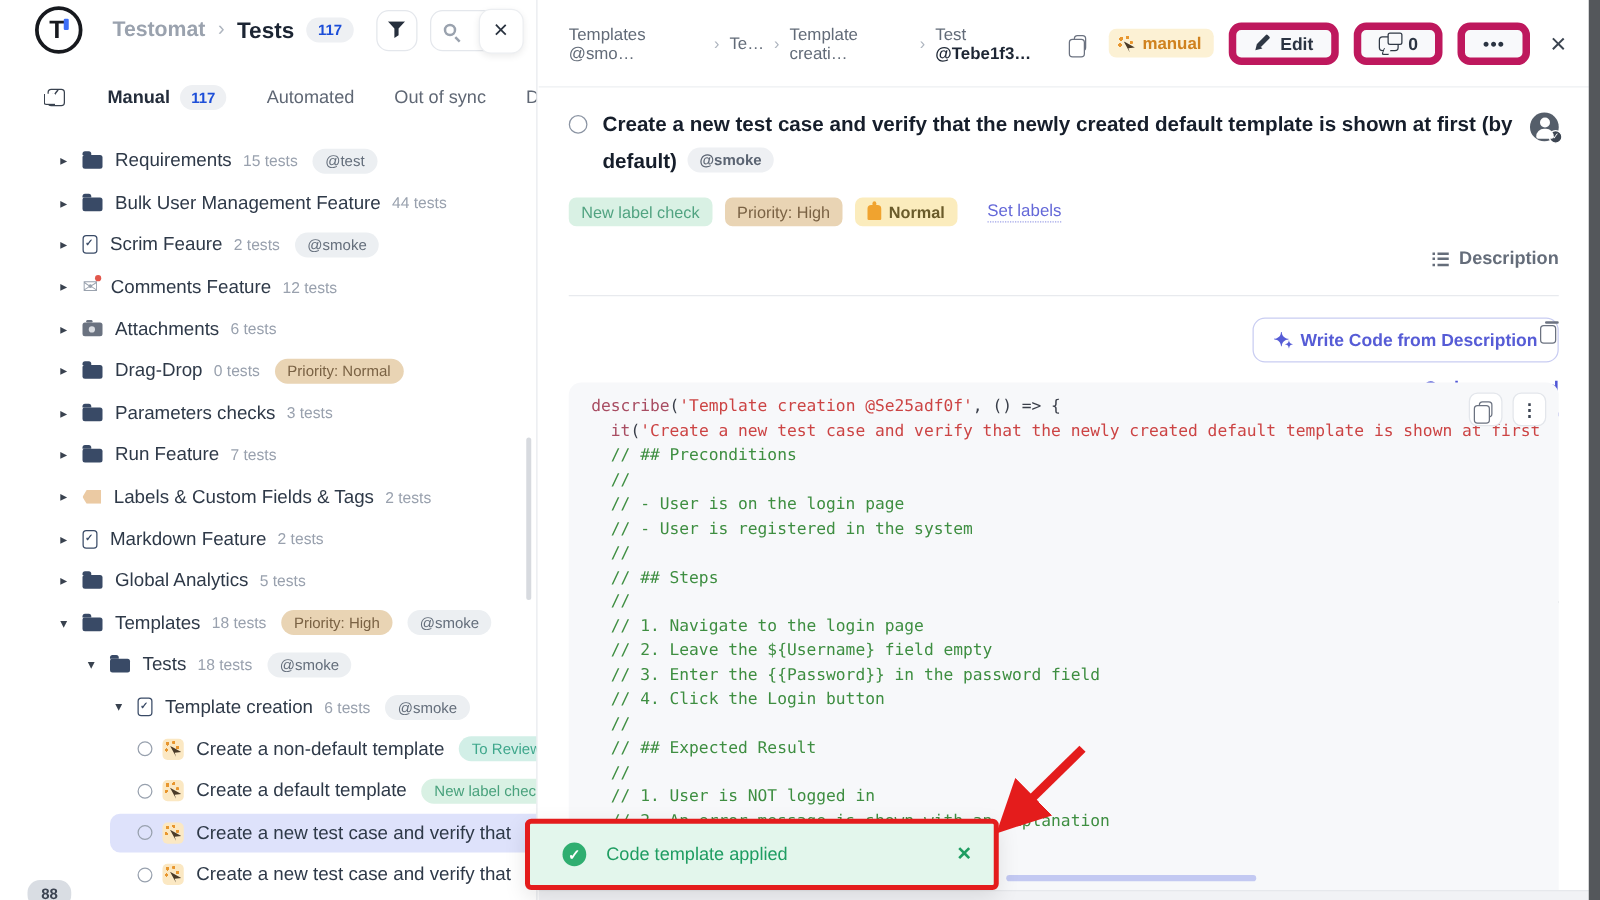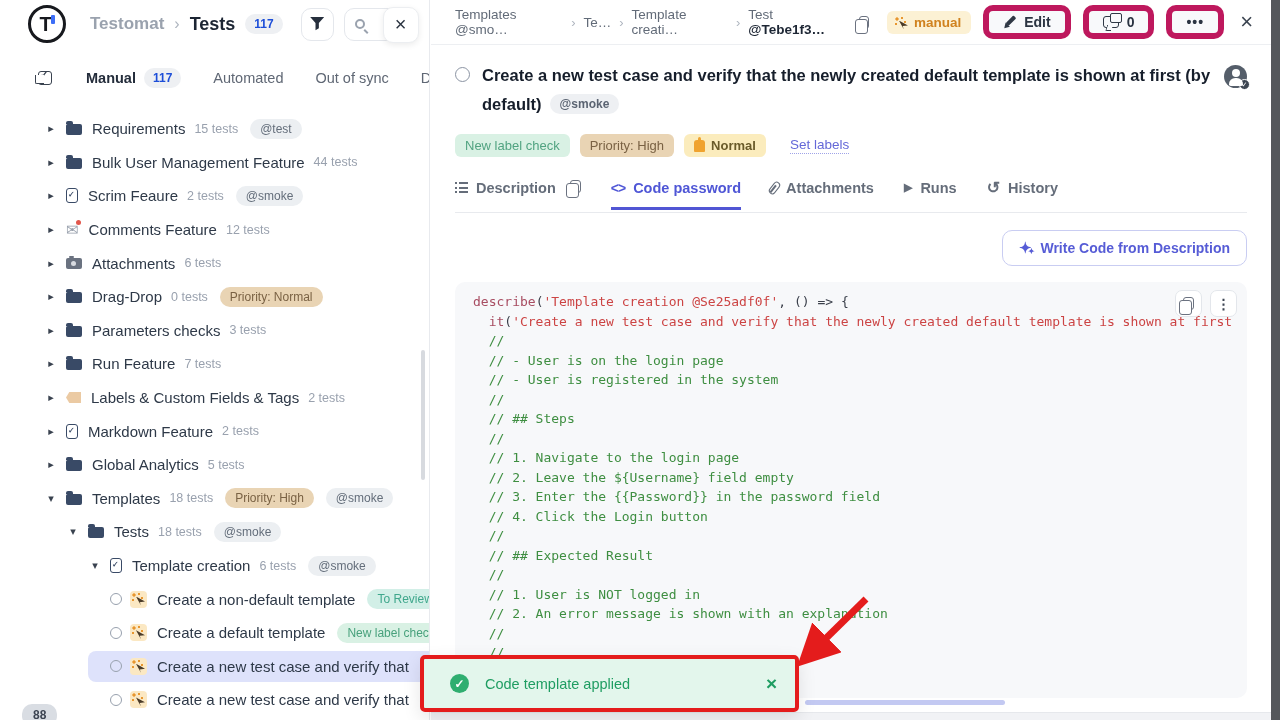--- a/index.html
+++ b/index.html
@@ -61,21 +61,21 @@
      background:radial-gradient(circle 1.6px at 4px 4px,#e8962e 98%,transparent),
                 radial-gradient(circle 1.3px at 9px 3px,#e8962e 98%,transparent),
                 radial-gradient(circle 1.3px at 3px 9px,#e8962e 98%,transparent),
                 radial-gradient(circle 1.3px at 12px 7px,#e8962e 98%,transparent); }
   .ic-manual::after { content:""; position:absolute; left:6px; top:6px; width:9px; height:9px; background:#4a3b28; clip-path:polygon(0 0,100% 55%,42% 62%,55% 100%,0 0); }
   #sb-scroll { position:absolute; left:421px; top:350px; width:4px; height:130px; background:#d7dadf; border-radius:2px; z-index:5;}
   #num-badge { position:absolute; left:22px; top:704px; background:#d9dde3; color:#3c4452; font-weight:700; font-size:12px; border-radius:10px; padding:4px 11px; z-index:30; }
 
   
   #detail { position:absolute; left:431px; top:0; right:9px; height:720px; background:#fff; }
-  .dt-head { height:45px; border-bottom:1px solid #edeff2; display:flex; align-items:center; padding:0 18px 0 24px; }
+  .dt-head { height:70px; border-bottom:1px solid #edeff2; display:flex; align-items:center; padding:0 18px 0 24px; }
   .crumb { font-size:13.5px; color:#626b78; }
   .crumb-bold { font-weight:700; color:#1d2634; }
   .dt-sep { color:#aeb5bf; margin:0 8px; font-size:13px; }
   .ic-copy { width:11px; height:13px; border:1.6px solid #6b7280; border-radius:3px; position:relative; background:#fff; }
   .ic-copy::before { content:""; position:absolute; left:-5px; top:2px; width:11px; height:13px; border:1.6px solid #6b7280; border-radius:3px; background:#fff; }
   .hd-copy { margin-left:14px; margin-right:8px; }
   .badge-manual { background:#fcf1d4; border-radius:6px; padding:4px 10px 4px 6px; display:flex; align-items:center; gap:6px; color:#d0821f; font-weight:700; font-size:13.5px; margin-left:10px; }
   .badge-manual .ic-manual { background:transparent; margin-left:0; width:15px; height:15px; }
   .hbtn { border:6px solid #be185d; background:#f8f9fb; border-radius:10px; height:34px; display:flex; align-items:center; justify-content:center; gap:8px; font-size:14px; color:#2b3442; font-weight:600; padding:0 14px; margin-left:12px; }
   .ic-pencil { width:13px; height:13px; position:relative; }
@@ -97,21 +97,21 @@
 
   .labels-row { display:flex; align-items:center; gap:10px; padding:13px 24px 0 24px; }
   .lbl { font-size:13px; border-radius:6px; padding:4px 10px; display:flex; align-items:center; gap:6px;}
   .lk-green { background:#d9f1e4; color:#51a381; }
   .lk-tan   { background:#e9d4b4; color:#7a6244; }
   .lk-yellow{ background:#fbecbd; color:#6a5b2a; font-weight:600;}
   .ic-hand { width:11px; height:12px; background:#f0a32f; border-radius:3px 3px 1px 1px; position:relative; }
   .ic-hand::before { content:""; position:absolute; top:-3px; left:4px; width:3px; height:5px; background:#f0a32f; border-radius:2px; }
   .set-labels { color:#6468d8; font-size:13.5px; border-bottom:1px dotted #9fa3e8; padding-bottom:1px; margin-left:14px; }
 
-  .tabs-row { display:flex; align-items:center; gap:30px; margin:18px 24px 0 24px; border-bottom:1px solid #e8eaee; height:38px; }
+  .tabs-row { display:flex; align-items:flex-end; gap:30px; margin:18px 24px 0 24px; border-bottom:1px solid #e8eaee; height:38px;flex-direction:column; }
   .tab { display:flex; align-items:center; gap:8px; font-size:14.5px; color:#656d7a; font-weight:600; padding-bottom:12px; }
   .tab.active { color:#4f56d6; border-bottom:3px solid #5156d4; margin-bottom:-2px; padding-bottom:11px; }
   .ic-list { width:13px; height:11px; background:
       linear-gradient(#656d7a,#656d7a) 4px 0/9px 2px no-repeat,
       linear-gradient(#656d7a,#656d7a) 4px 4.5px/9px 2px no-repeat,
       linear-gradient(#656d7a,#656d7a) 4px 9px/9px 2px no-repeat,
       linear-gradient(#656d7a,#656d7a) 0 0/2px 2px no-repeat,
       linear-gradient(#656d7a,#656d7a) 0 4.5px/2px 2px no-repeat,
       linear-gradient(#656d7a,#656d7a) 0 9px/2px 2px no-repeat; }
   .ic-code { font-size:14px; font-weight:700; letter-spacing:-1px; color:#4f56d6; }
@@ -380,20 +380,21 @@
       <span class="btn-ai">
           <span class="ic-sparkle">✦<i>✦</i></span>
           <span>Write Code from Description</span>
         </span>
     </div>
 
     <div class="code-wrap">
       <div id="code-lines">
           <div class="code-line"><span class="tok-f">describe</span><span class="tok-p">(</span><span class="tok-s">'Template creation @Se25adf0f'</span><span class="tok-p">, () =&gt; {</span></div>
           <div class="code-line"><span class="tok-p">  </span><span class="tok-f">it</span><span class="tok-p">(</span><span class="tok-s">'Create a new test case and verify that the newly created default template is shown at first</span></div>
+          <div class="code-line"><span class="tok-c">  // ## Preconditions</span></div>
           <div class="code-line"><span class="tok-c">  //</span></div>
           <div class="code-line"><span class="tok-c">  // - User is on the login page</span></div>
           <div class="code-line"><span class="tok-c">  // - User is registered in the system</span></div>
           <div class="code-line"><span class="tok-c">  //</span></div>
           <div class="code-line"><span class="tok-c">  // ## Steps</span></div>
           <div class="code-line"><span class="tok-c">  //</span></div>
           <div class="code-line"><span class="tok-c">  // 1. Navigate to the login page</span></div>
           <div class="code-line"><span class="tok-c">  // 2. Leave the ${Username} field empty</span></div>
           <div class="code-line"><span class="tok-c">  // 3. Enter the {{Password}} in the password field</span></div>
           <div class="code-line"><span class="tok-c">  // 4. Click the Login button</span></div>

